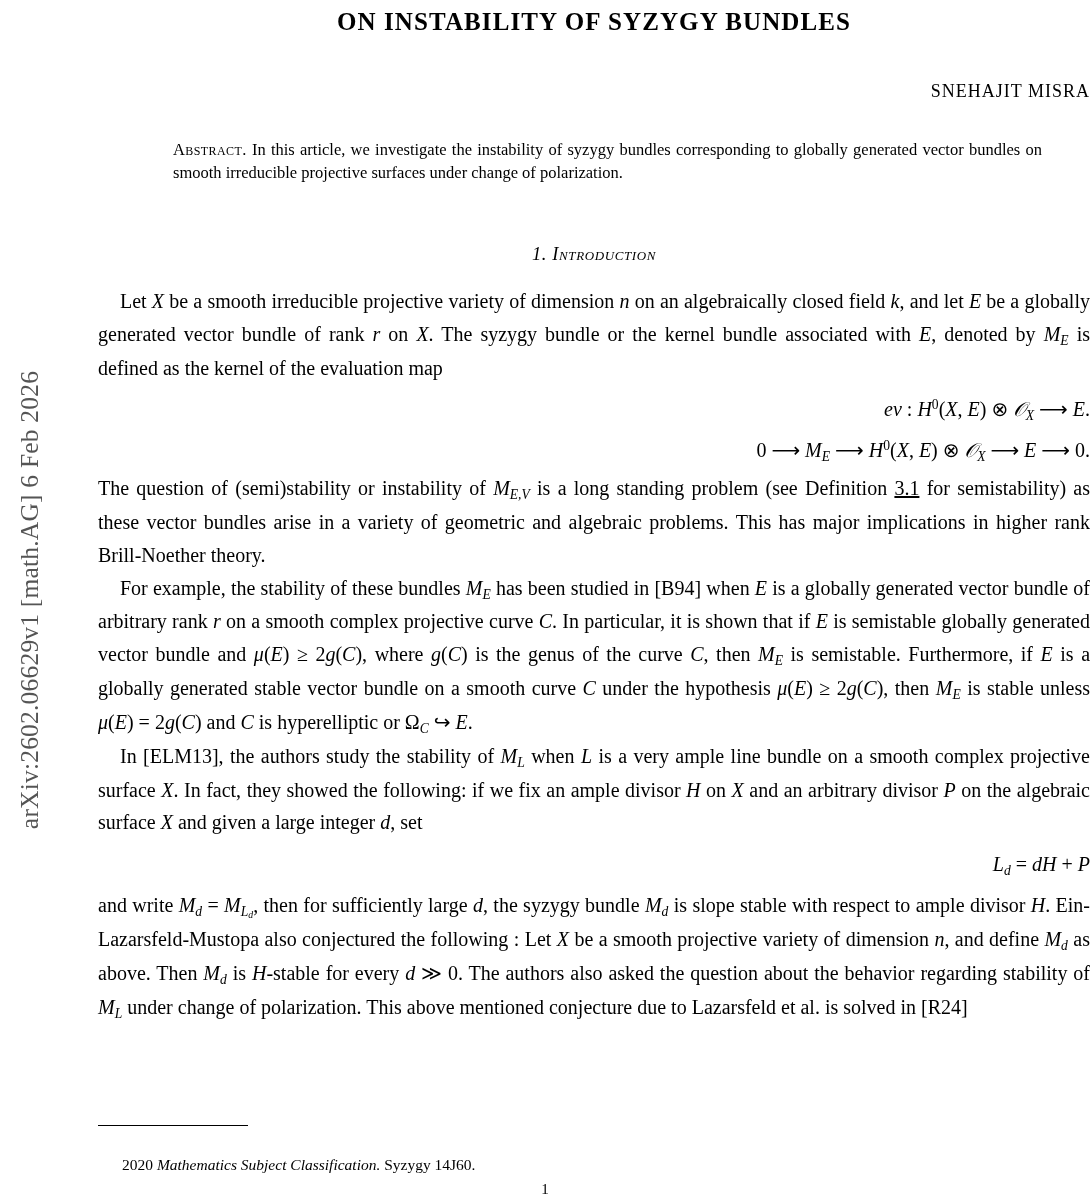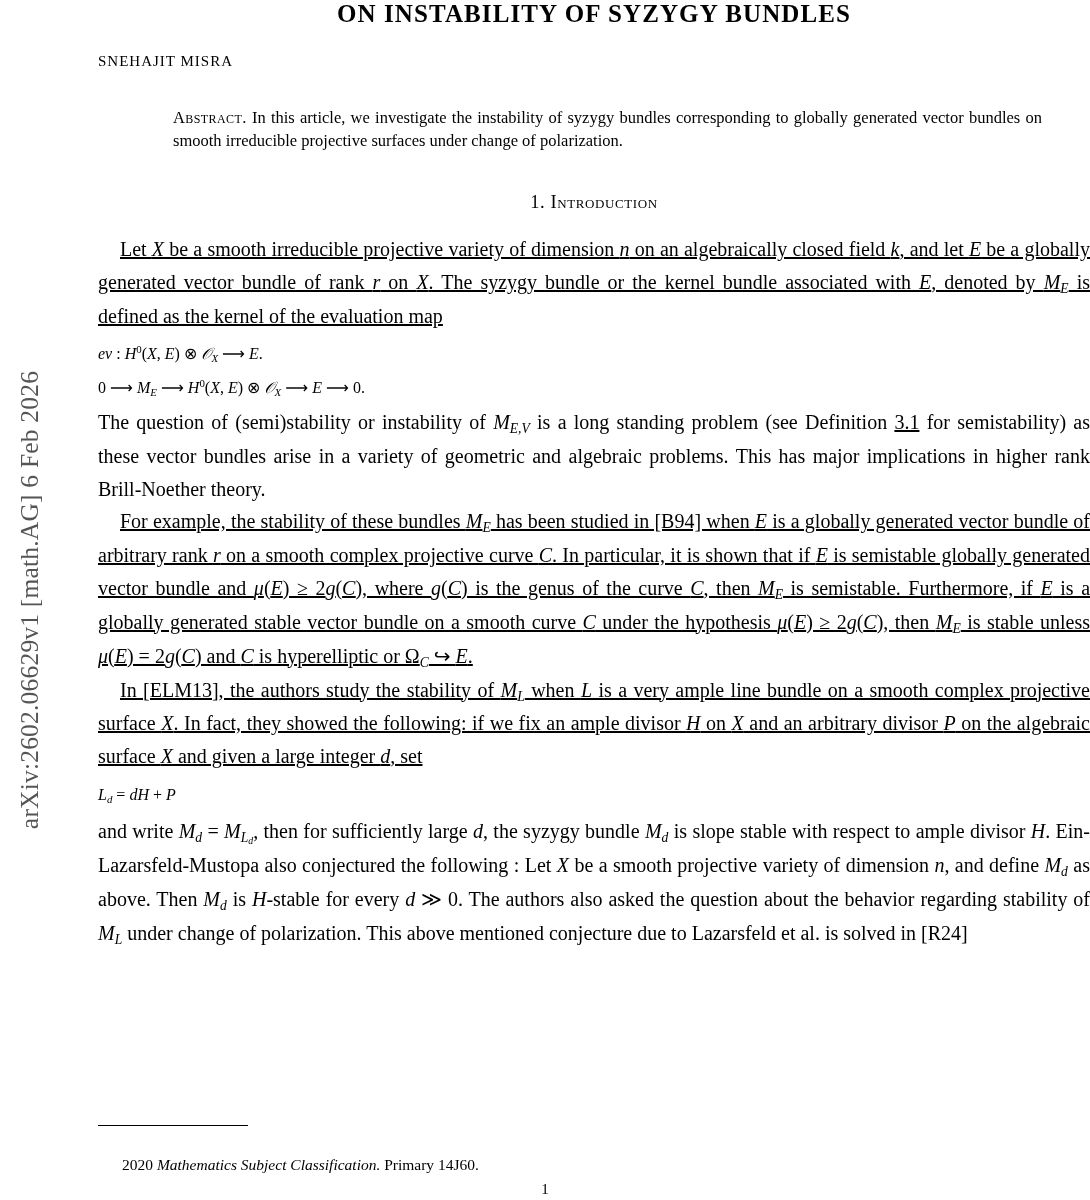--- a/index.html
+++ b/index.html
@@ -33,80 +33,80 @@
     white-space: nowrap;
     font-family: "Liberation Serif", serif;
     font-size: 25.5px;
     letter-spacing: 0.2px;
     color: #555555;
   }
 
   .page {
     position: absolute;
     left: 98px;
-    top: 0;
+    top: 8px;
     width: 992px;
     height: 876px;
   }
 
   .title {
     text-align: center;
     font-size: 25px;
     font-weight: bold;
     letter-spacing: 1.1px;
     margin-top: 0px;
     padding-top: 0px;
     line-height: 1.1;
   }
   .author {
-    text-align: left;
-    font-size: 15px;
+    text-align: right;
+    font-size: 18px;
     letter-spacing: 1.0px;
-    margin-top: 25px;
+    margin-top: 45px;
   }
 
   .abstract {
     margin: 36px 48px 0 75px;
     font-size: 16.5px;
     line-height: 1.42;
     text-align: justify;
   }
   .abstract .lbl {
     font-variant: small-caps;
     letter-spacing: 0.4px;
   }
 
   .section-head {
     text-align: center;
     font-size: 18.5px;
-    margin-top: 40px;
+    margin-top: 60px;
     letter-spacing: 0.6px;
+    font-style: italic;
   }
   .section-head .sc {
     font-variant: small-caps;
   }
 
   .body {
     margin-top: 20px;
     font-size: 20px;
     line-height: 1.63;
     text-align: justify;
   }
   .body p {
     margin: 0;
     text-indent: 0;
   }
   .body p.indent {
     text-indent: 22px;
-    text-decoration: underline;
   }
   .eq {
-    text-align: left;
+    text-align: right;
     margin: 9px 0 7px 0;
-    font-size: 16px;
+    font-size: 20px;
   }
   .eq.tight {
     margin: 6px 0 4px 0;
   }
 
   i, .it { }
   .ref-link { color: #000000; }
 
   
   .mvar { font-style: italic; font-family: "Liberation Serif", serif; }
@@ -225,17 +225,17 @@
   </div>
 
 </div>
 
 <div class="footnote-rule"></div>
 
 <div class="footnotes">
   <div>
     <span>2020</span>
     <i>Mathematics Subject Classification.</i>
-    <span>Primary 14J60.</span>
+    <span>Syzygy 14J60.</span>
   </div>
 </div>
 
 <div class="pagenum">1</div>
 
 </body></html>

